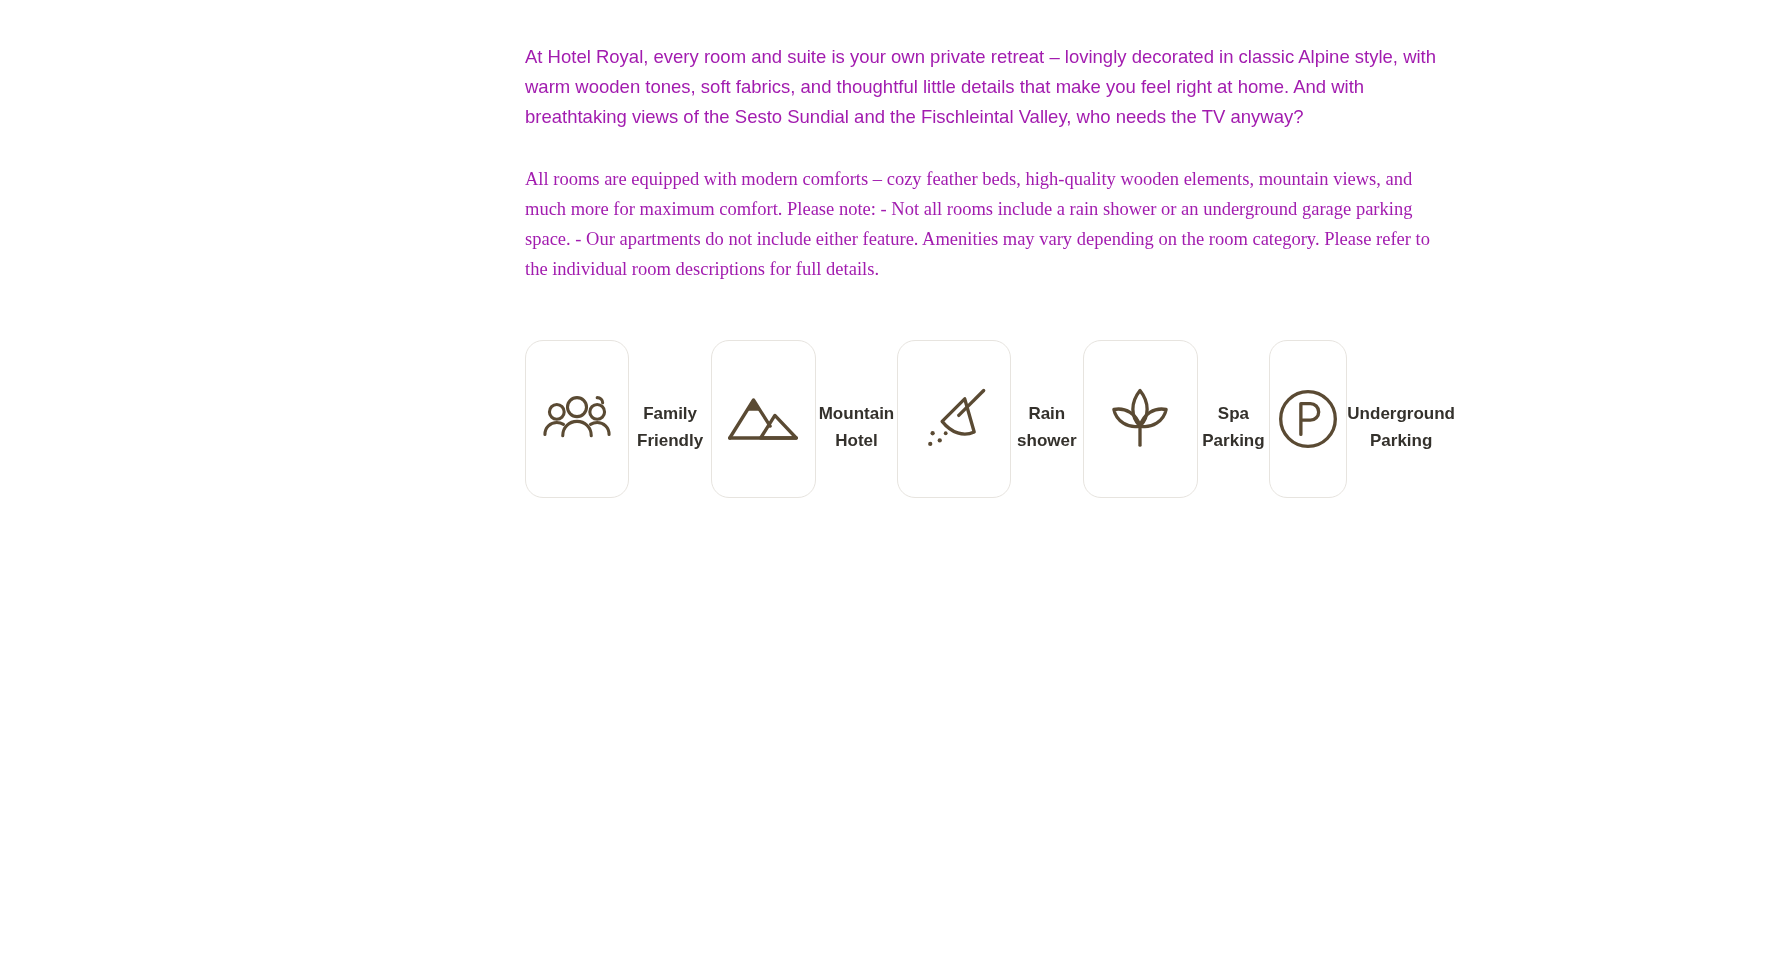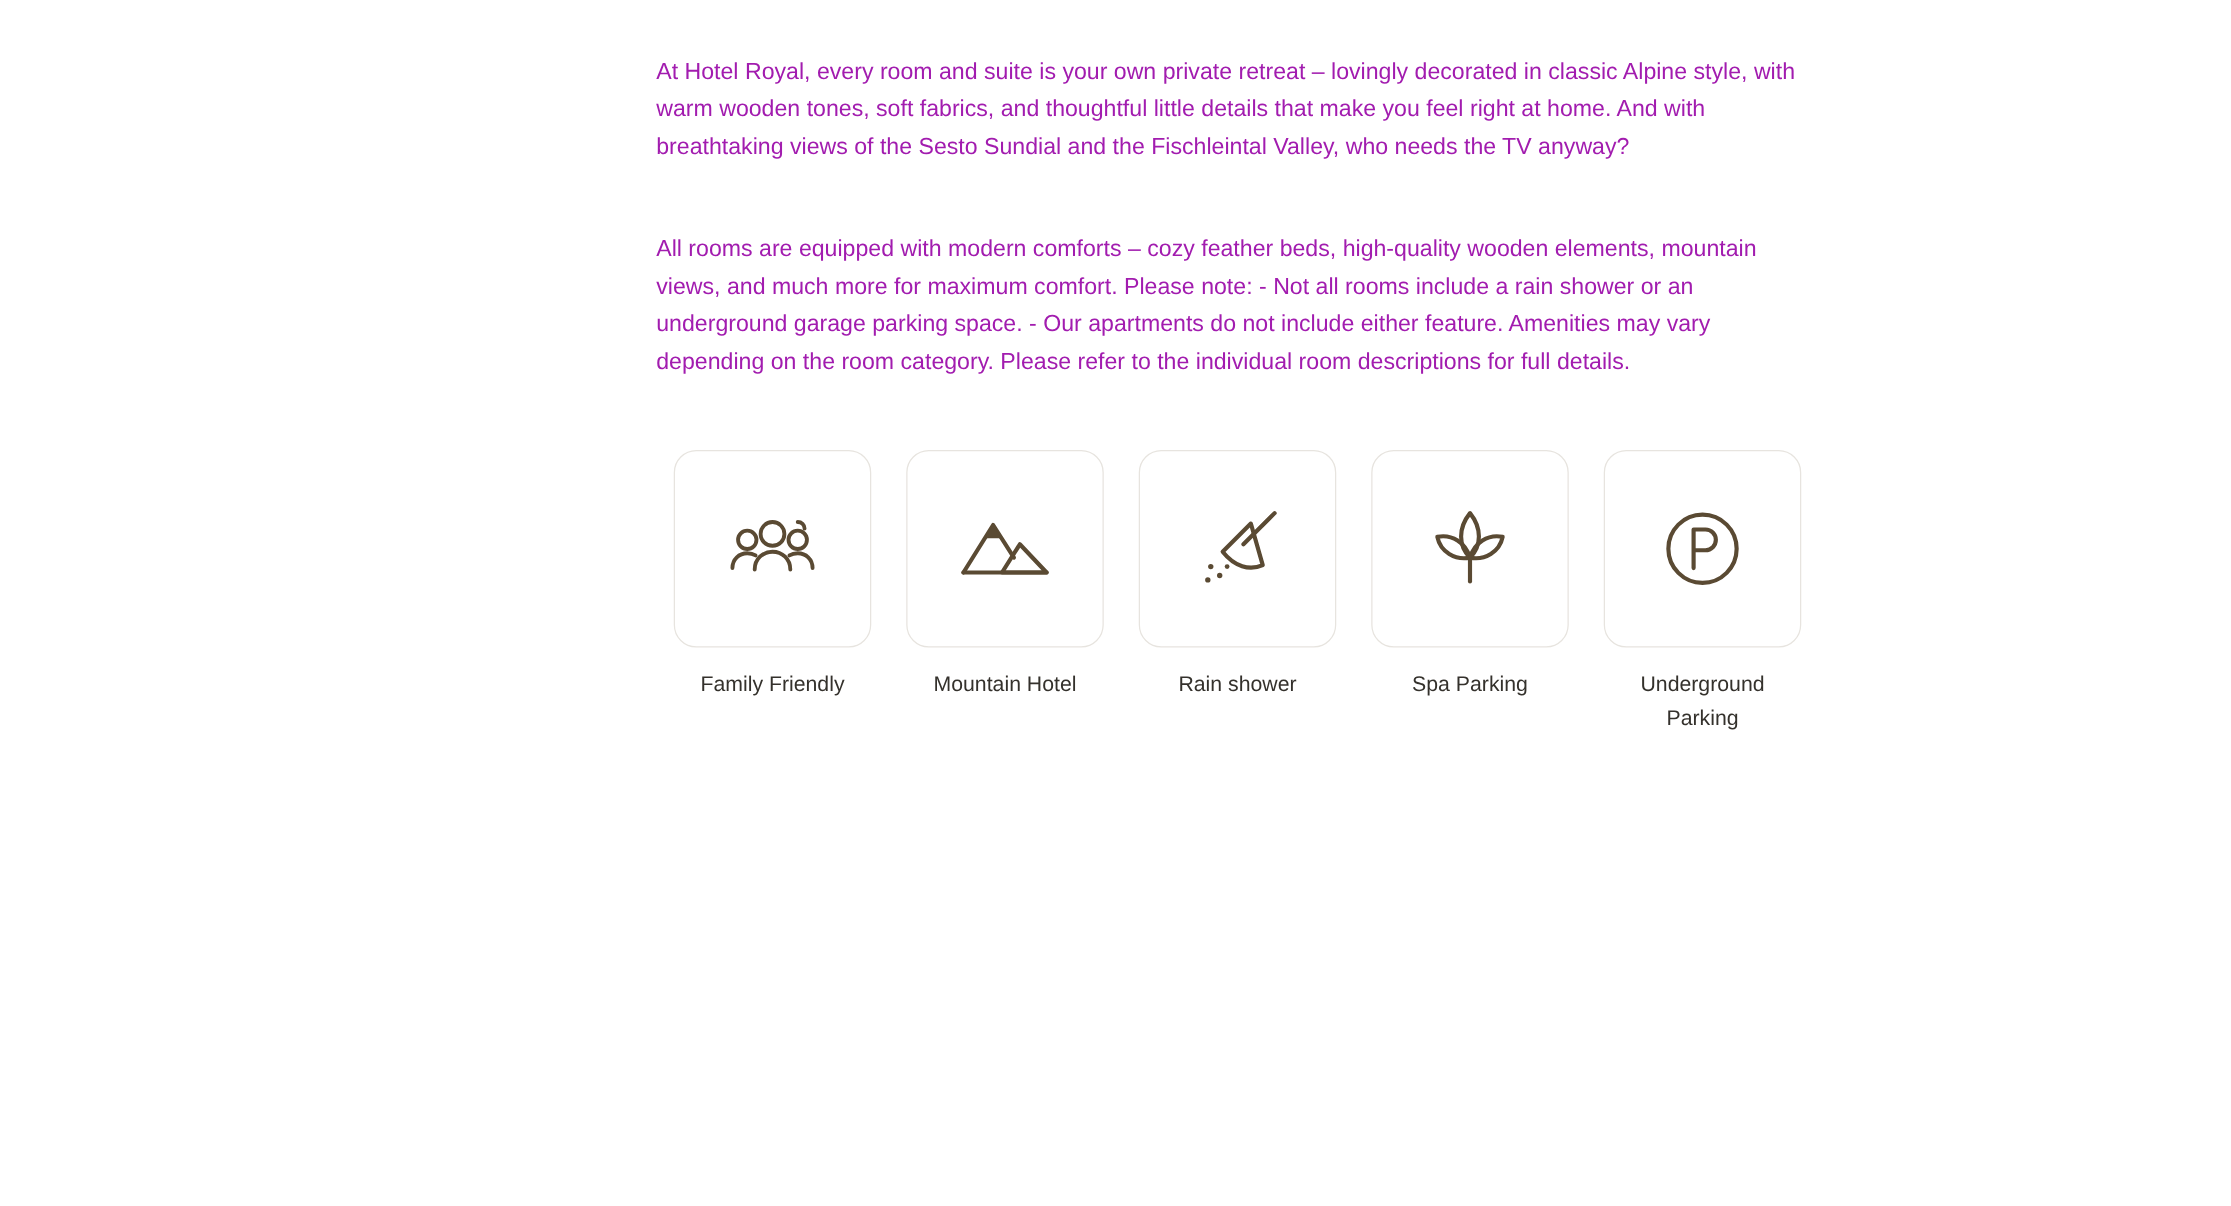--- a/index.html
+++ b/index.html
@@ -49,38 +49,40 @@
 
   .body-text {
     font-size: 18.5px;
     line-height: 30px;
     color: #a21caf;
     max-width: 930px;
     margin: 0;
   }
 
   .body-text + .body-text {
-    margin-top: 52px;
+    margin-top: 32px;
+    font-family: Liberation Serif, serif;
   }
 
   
   .amenities {
     margin-top: 56px;
     display: flex;
     flex-wrap: wrap;
     width: 930px;
     gap: 0;
   }
 
   .amenity {
     width: 186px;
     display: flex;
-    flex-direction: column;
+    flex-direction: row;
     align-items: center;
     margin-bottom: 26px;
+    font-weight: bold;
   }
 
   .amenity-tile {
     width: 158px;
     height: 158px;
     border: 1px solid #e7e4df;
     border-radius: 18px;
     background: #ffffff;
     display: flex;
     align-items: center;

